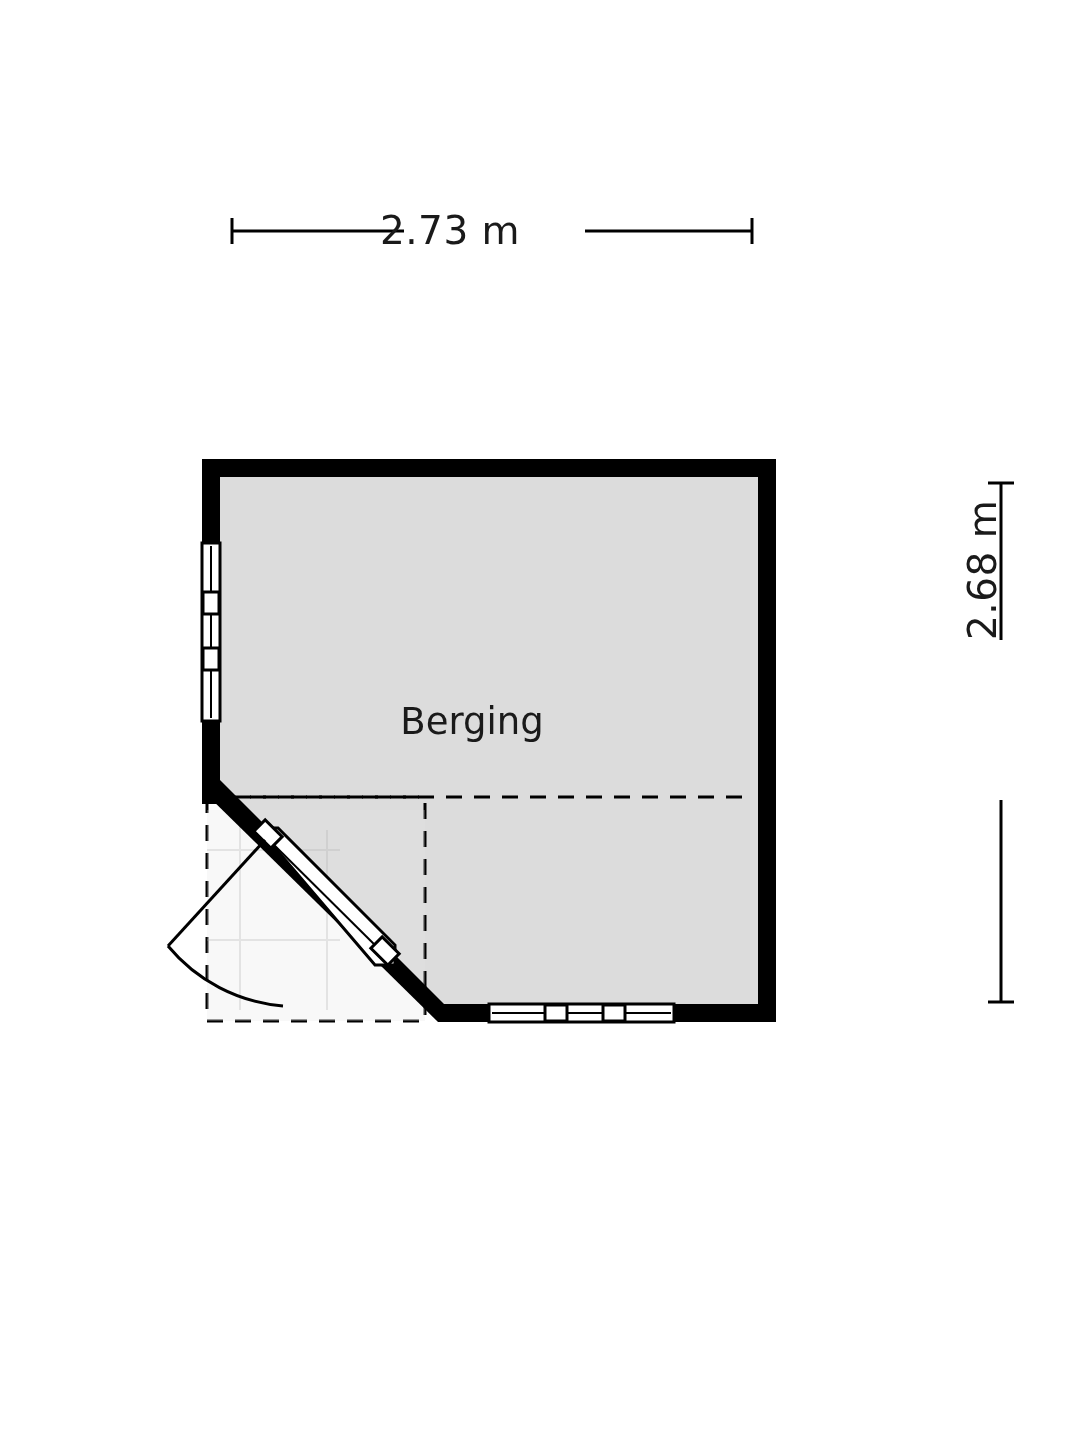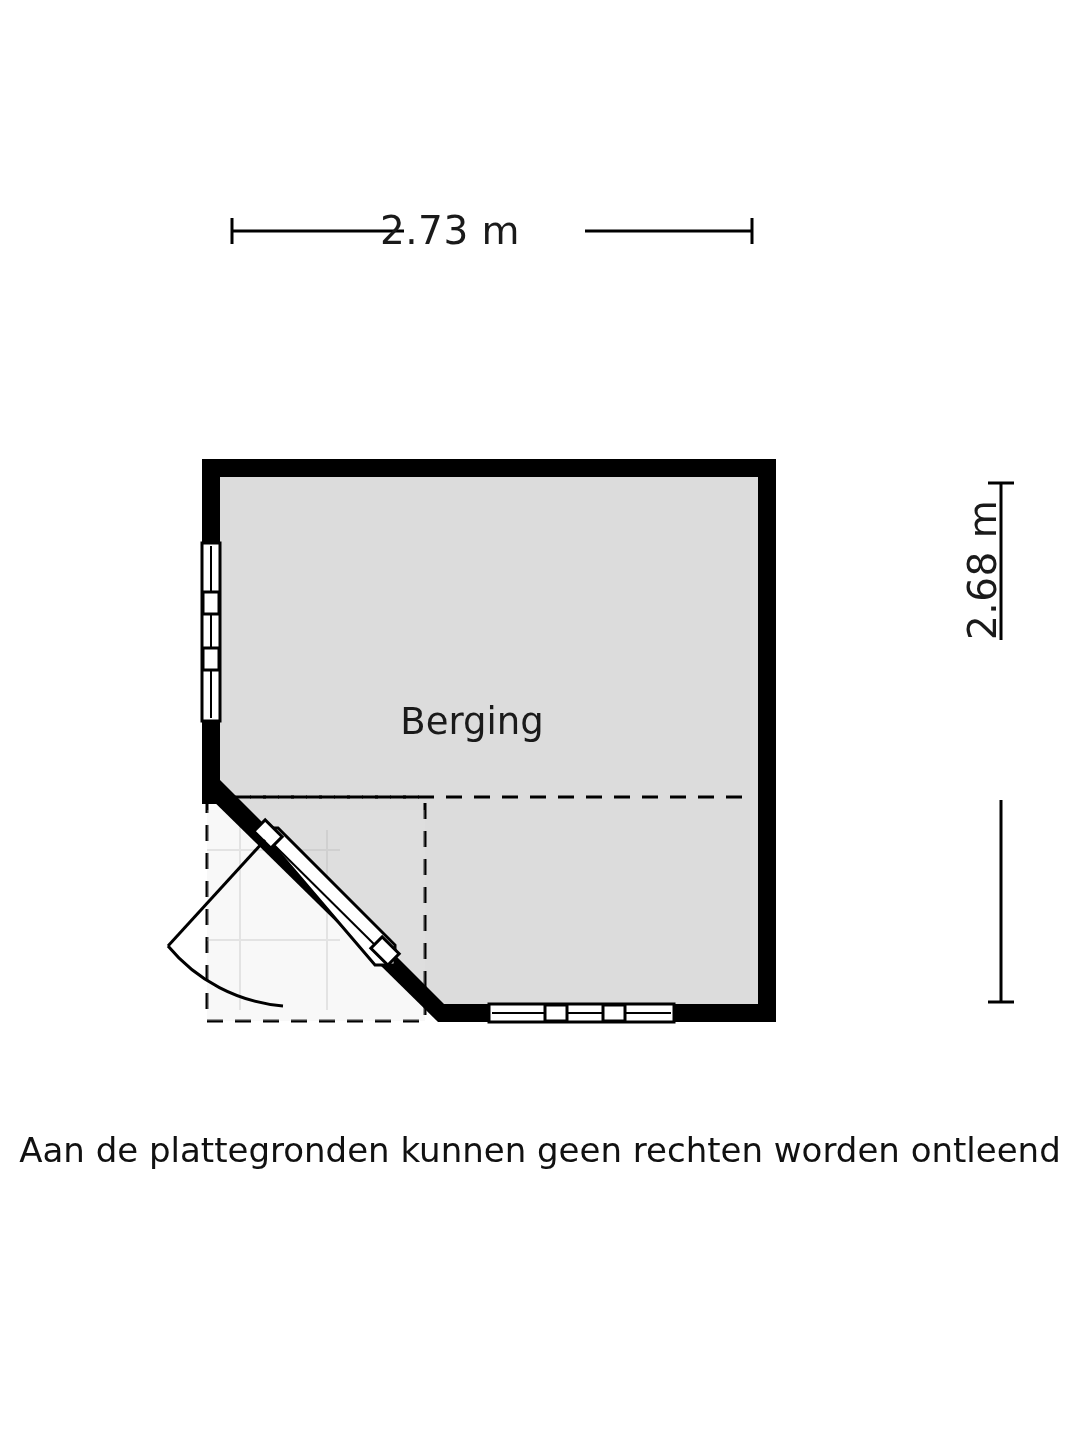--- a/index.html
+++ b/index.html
@@ -143,16 +143,15 @@
     </g>
 
   </svg>
 
   <div class="dim-label" id="dim-top-label">2.73 m</div>
 
   <div class="dim-label" id="dim-right-label">2.68 m</div>
 
   <div id="room-label">Berging</div>
 
-  <div class="footer-line" id="footer-line-1">Aan de plattegronden kunnen geen rechten worden ontleend</div>
 
 
 </div>
 
 </body></html>

